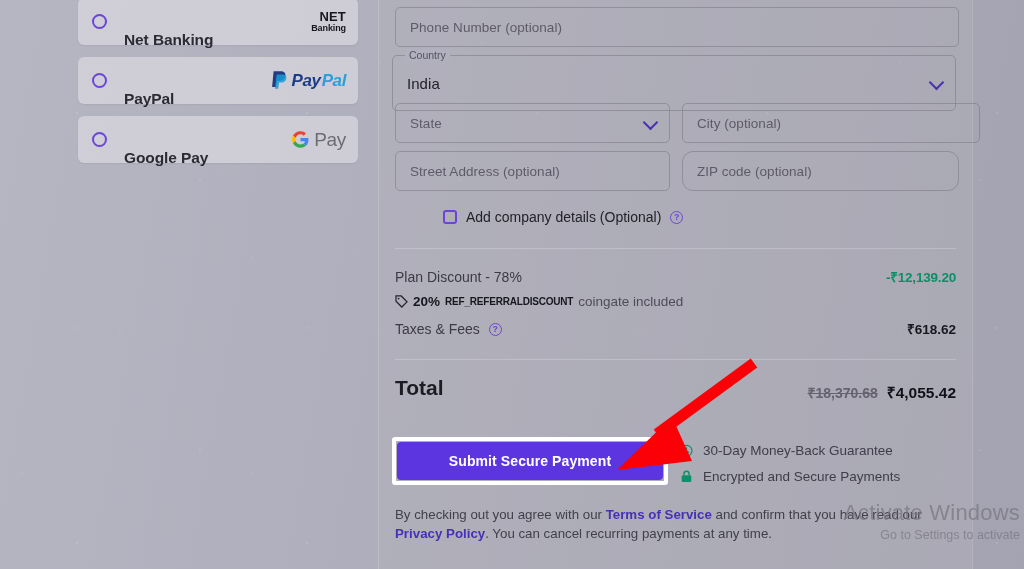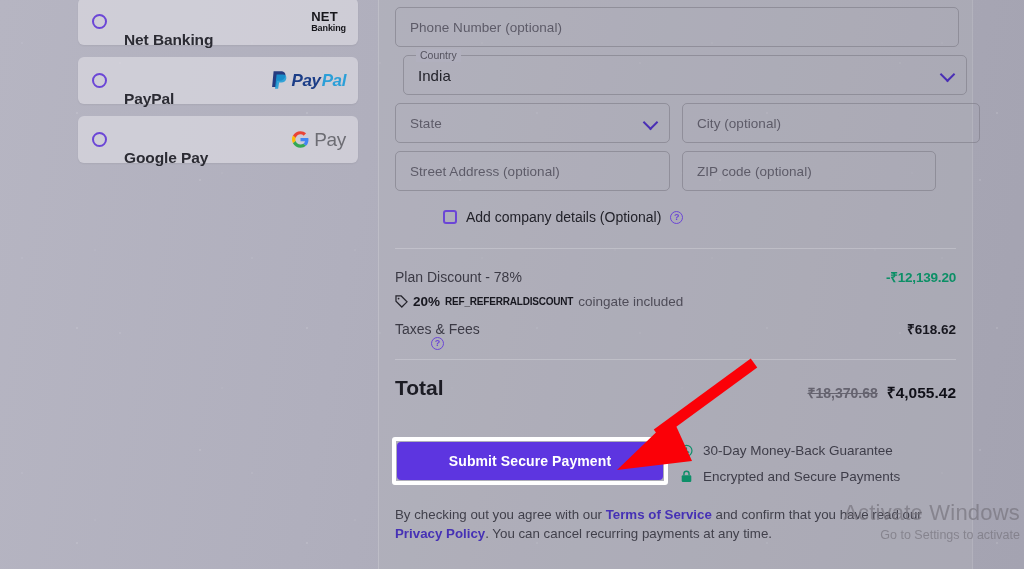--- a/index.html
+++ b/index.html
@@ -74,21 +74,21 @@
     margin-left: 17px;
     font-size: 15.5px;
     font-weight: 700;
     color: #2b2b33;
     letter-spacing: -.1px;
     margin-top: 36px;
   }
   .m-logo { margin-left: auto; display: flex; align-items: center; }
 
   
-  .nb { text-align: left; line-height: 1; color: #17171c; }
+  .nb { text-align: right; line-height: 1; color: #17171c; }
   .nb .l1 { font-size: 13px; font-weight: 800; letter-spacing: .2px; }
   .nb .l2 { font-size: 9px; font-weight: 800; letter-spacing: -.1px; margin-top: 1px; }
 
   
   .pp { display: flex; align-items: center; gap: 3px; }
   .pp .pp1 { font-size: 17px; font-weight: 800; color: #1b3d87; font-style: italic; letter-spacing: -.4px; }
   .pp .pp2 { font-size: 17px; font-weight: 800; color: #2b9fd8; font-style: italic; letter-spacing: -.4px; margin-left: -2px; }
 
   
   .gp { display: flex; align-items: center; gap: 5px; }
@@ -265,40 +265,40 @@
     </div>
 
   </div>
 
   <div id="panel">
 
     <div class="field" style="left:16px; top:7px; width:564px; height:40px;">
       <span class="ph">Phone Number (optional)</span>
     </div>
 
-    <div class="field" style="left:24px; top:55px; width:564px; height:40px;">
+    <div class="field" style="left:13px; top:55px; width:564px; height:56px;">
       <span class="notch-label">Country</span>
       <span class="val">India</span>
       <span class="caret"></span>
     </div>
 
     <div class="field" style="left:16px; top:103px; width:275px; height:40px;">
       <span class="ph">State</span>
       <span class="caret"></span>
     </div>
 
     <div class="field" style="left:303px; top:103px; width:298px; height:40px;">
       <span class="ph">City (optional)</span>
     </div>
 
     <div class="field" style="left:16px; top:151px; width:275px; height:40px;">
       <span class="ph">Street Address (optional)</span>
     </div>
 
-    <div class="field" style="left:303px; top:151px; width:254px; height:40px;">
+    <div class="field" style="left:303px; top:151px; width:277px; height:40px;border-radius:11px;">
       <span class="ph">ZIP code (optional)</span>
     </div>
 
     <div id="company-row">
       <span class="cbox"></span>
       <span class="txt">Add company details (Optional)</span>
       <span class="help">?</span>
     </div>
 
     <div class="hr" style="top:248px;"></div>
@@ -312,21 +312,21 @@
       <svg class="tag" viewBox="0 0 16 16">
         <path d="M1.2 1.2h6.4l7.2 7.2-6.4 6.4L1.2 7.6V1.2z" fill="none" stroke="#25242c" stroke-width="1.5"></path>
         <circle cx="4.4" cy="4.4" r="1.1" fill="#25242c"></circle>
       </svg>
       <span class="promo-pct">20%</span>
       <span class="promo-code">REF_REFERRALDISCOUNT</span>
       <span class="promo-tail">coingate included</span>
     </div>
 
     <div class="price-row" style="top:320px;">
-      <span style="display:flex; align-items:center; gap:0;flex-direction:column;">
+      <span style="display:flex; align-items:center; gap:9px;">
         <span class="p-label">Taxes &amp; Fees</span>
         <span class="help">?</span>
       </span>
       <span class="p-amount">₹618.62</span>
     </div>
 
     <div class="hr" style="top:359px;"></div>
 
     <div id="total-label">Total</div>
     <div id="total-amts">

